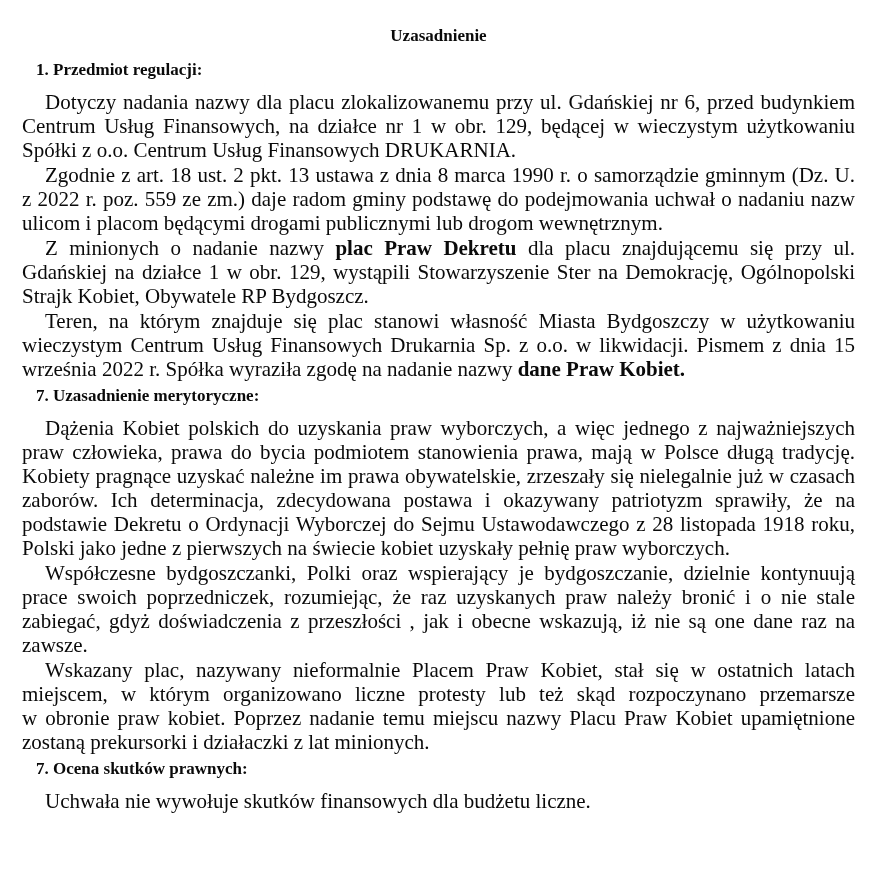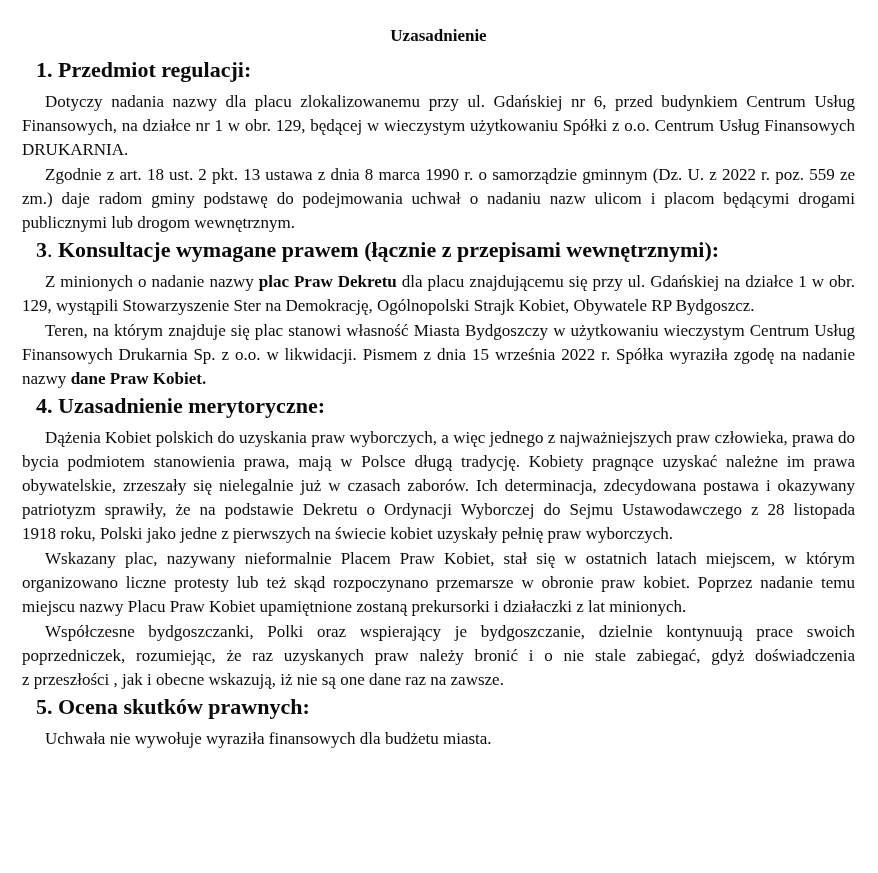--- a/index.html
+++ b/index.html
@@ -23,45 +23,44 @@
   }
   .title {
     margin: 0 0 10px 0;
     text-align: center;
     font-size: 17px;
     line-height: 24px;
     font-weight: bold;
   }
   .heading {
     margin: 3px 0 8px 14px;
-    font-size: 22px;
+    font-size: 17px;
     line-height: 24px;
     font-weight: normal;
   }
   .para {
     margin: 1px 0;
-    font-size: 17px;
+    font-size: 21px;
     line-height: 24px;
     text-align: justify;
     text-indent: 23px;
   }
   .b { font-weight: bold; }
 </style>
 </head>
 <body>
 
 <div class="page">
   <h1 class="title">Uzasadnienie</h1>
   <div id="sections">
       <h2 class="heading"><span class="b">1. Przedmiot regulacji:</span></h2>
       <p class="para"><span>Dotyczy nadania nazwy dla placu zlokalizowanemu przy ul. Gdańskiej nr 6, przed budynkiem Centrum Usług Finansowych, na działce nr 1 w&nbsp;obr. 129, będącej w&nbsp;wieczystym użytkowaniu Spółki z&nbsp;o.o. Centrum Usług Finansowych DRUKARNIA.</span></p>
       <p class="para"><span>Zgodnie z art. 18 ust. 2 pkt. 13 ustawa z dnia 8 marca 1990 r. o samorządzie gminnym (Dz. U. z&nbsp;2022 r. poz. 559 ze zm.) daje radom gminy podstawę do podejmowania uchwał o nadaniu nazw ulicom i&nbsp;placom będącymi drogami publicznymi lub drogom wewnętrznym.</span></p>
-      <h2 class="heading"><span class="b">3</span><span>. </span><span class="b">Konsultacje wymagane prawem (łącznie z przepisami wewnętrznymi):</span></h2>
       <p class="para"><span>Z minionych o nadanie nazwy </span><span class="b">plac Praw Dekretu</span><span> dla placu znajdującemu się przy ul. Gdańskiej na działce 1 w&nbsp;obr. 129, wystąpili Stowarzyszenie Ster na Demokrację, Ogólnopolski Strajk Kobiet, Obywatele RP Bydgoszcz.</span></p>
       <p class="para"><span>Teren, na którym znajduje się plac stanowi własność Miasta Bydgoszczy w&nbsp;użytkowaniu wieczystym Centrum Usług Finansowych Drukarnia Sp. z&nbsp;o.o. w&nbsp;likwidacji. Pismem z dnia 15 września 2022 r. Spółka wyraziła zgodę na nadanie nazwy </span><span class="b">dane Praw Kobiet.</span></p>
-      <h2 class="heading"><span class="b">4. Uzasadnienie merytoryczne:</span></h2>
+      <h2 class="heading"><span class="b">7. Uzasadnienie merytoryczne:</span></h2>
       <p class="para"><span>Dążenia Kobiet polskich do uzyskania praw wyborczych, a&nbsp;więc jednego z&nbsp;najważniejszych praw człowieka, prawa do bycia podmiotem stanowienia prawa, mają w&nbsp;Polsce długą tradycję. Kobiety pragnące uzyskać należne im prawa obywatelskie, zrzeszały się nielegalnie już w&nbsp;czasach zaborów. Ich determinacja, zdecydowana postawa i okazywany patriotyzm sprawiły, że na podstawie Dekretu o&nbsp;Ordynacji Wyborczej do Sejmu Ustawodawczego z&nbsp;28 listopada 1918&nbsp;roku, Polski jako jedne z&nbsp;pierwszych na świecie kobiet uzyskały pełnię praw wyborczych.</span></p>
+      <p class="para"><span>Współczesne bydgoszczanki, Polki oraz wspierający je bydgoszczanie, dzielnie kontynuują prace swoich poprzedniczek, rozumiejąc, że raz uzyskanych praw należy bronić i&nbsp;o nie&nbsp;stale zabiegać, gdyż doświadczenia z&nbsp;przeszłości , jak i&nbsp;obecne wskazują, iż nie są one dane raz na zawsze.</span></p>
       <p class="para"><span>Wskazany plac, nazywany nieformalnie Placem Praw Kobiet, stał się w&nbsp;ostatnich latach miejscem, w&nbsp;którym organizowano liczne protesty lub też skąd rozpoczynano przemarsze w&nbsp;obronie praw kobiet. Poprzez nadanie temu miejscu nazwy Placu Praw Kobiet upamiętnione zostaną prekursorki i działaczki z lat minionych.</span></p>
-      <p class="para"><span>Współczesne bydgoszczanki, Polki oraz wspierający je bydgoszczanie, dzielnie kontynuują prace swoich poprzedniczek, rozumiejąc, że raz uzyskanych praw należy bronić i&nbsp;o nie&nbsp;stale zabiegać, gdyż doświadczenia z&nbsp;przeszłości , jak i&nbsp;obecne wskazują, iż nie są one dane raz na zawsze.</span></p>
-      <h2 class="heading"><span class="b">5. Ocena skutków prawnych:</span></h2>
-      <p class="para"><span>Uchwała nie wywołuje wyraziła finansowych dla budżetu miasta.</span></p>
+      <h2 class="heading"><span class="b">7. Ocena skutków prawnych:</span></h2>
+      <p class="para"><span>Uchwała nie wywołuje skutków finansowych dla budżetu liczne.</span></p>
     </div>
 </div>
 
 </body></html>

